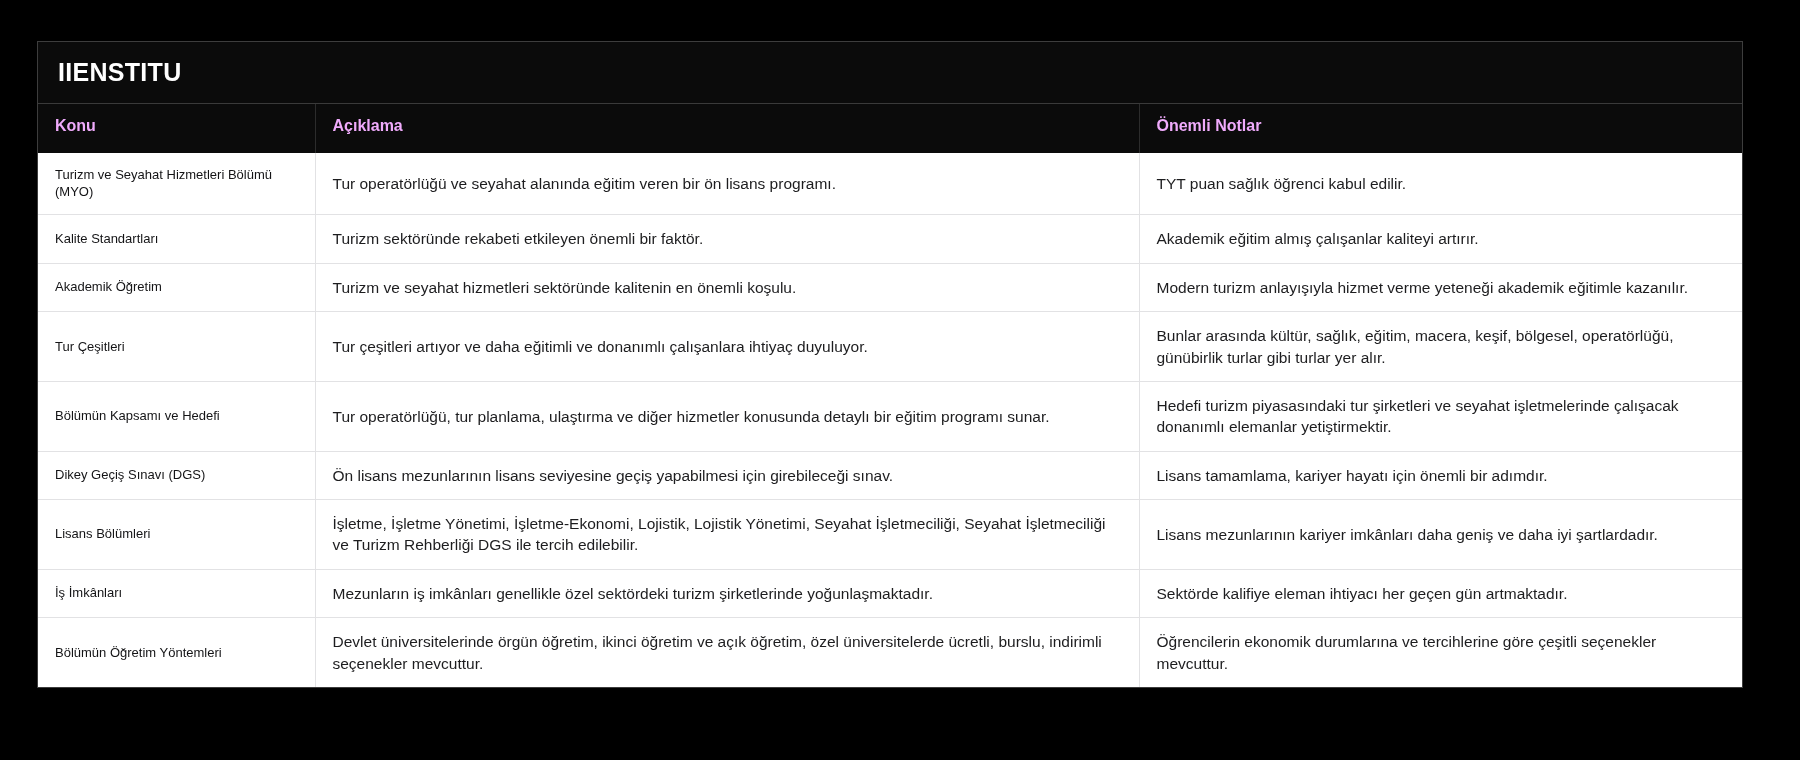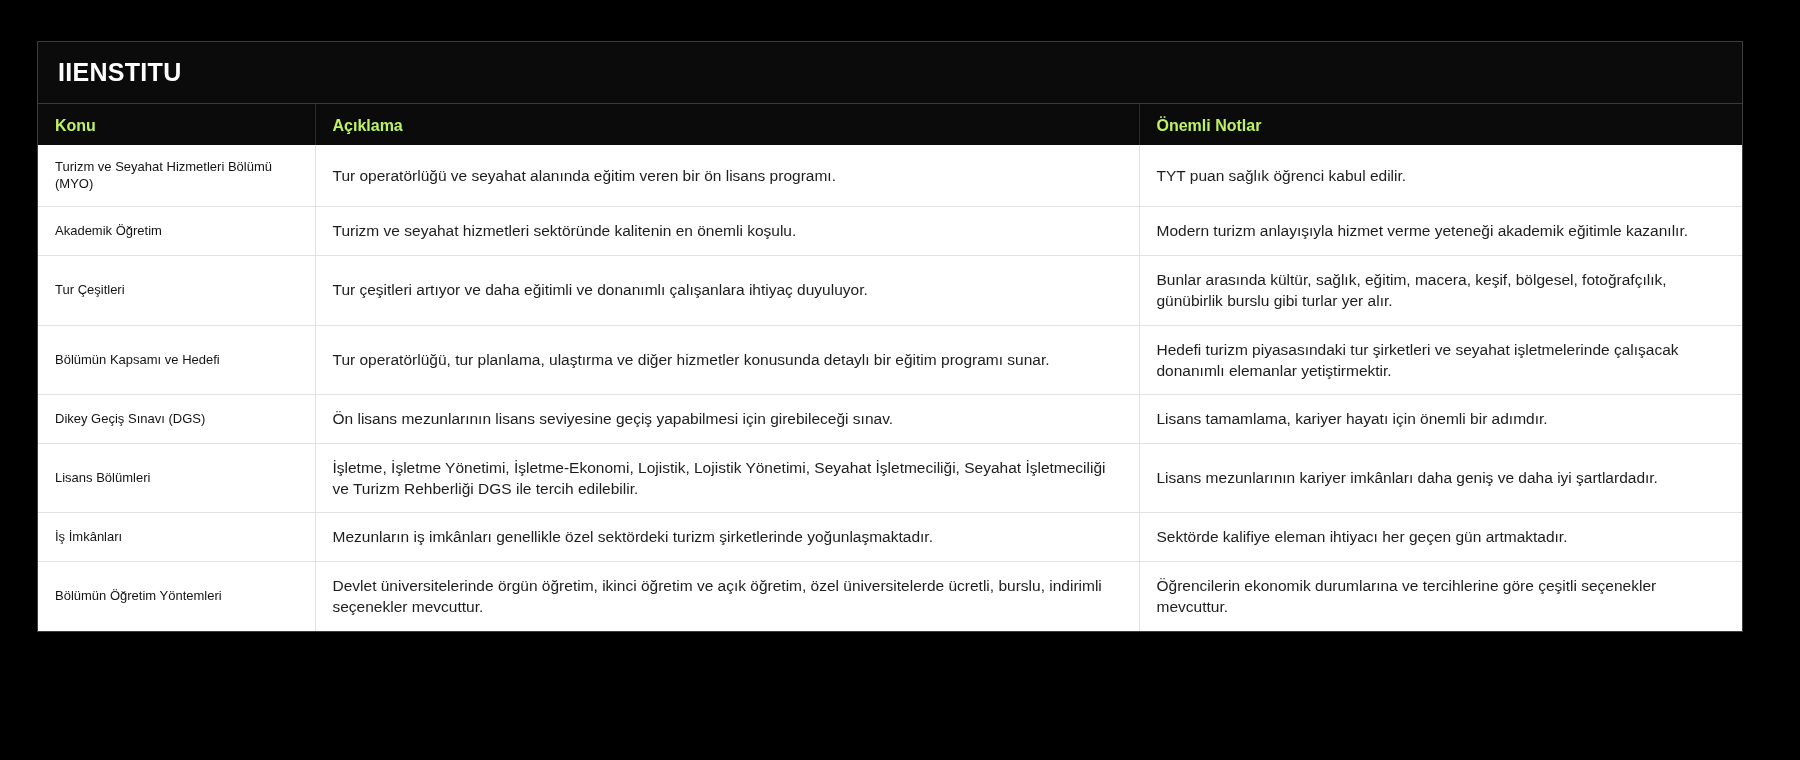--- a/index.html
+++ b/index.html
@@ -54,25 +54,25 @@
     table-layout: fixed;
     background: #ffffff;
   }
 
   table.data-table col.col-konu     { width: 277px; }
   table.data-table col.col-aciklama { width: 824px; }
   table.data-table col.col-notlar   { width: 603px; }
 
   thead th {
     background: #0b0b0b;
-    color: #bef264;
+    color: #f0abfc;
     font-size: 16px;
     font-weight: bold;
     text-align: left;
-    padding: 13px 17px 10px 17px;
+    padding: 13px 17px 18px 17px;
     border-right: 1px solid #2c2c2c;
     vertical-align: middle;
     font-family: "Liberation Sans", sans-serif;
   }
   thead th:last-child { border-right: none; }
 
   tbody td {
     font-size: 15.5px;
     color: #1d1d1f;
     line-height: 1.38;
@@ -121,31 +121,36 @@
         </tr>
       </thead>
       <tbody>
 
         <tr>
           <td class="cell-konu">Turizm ve Seyahat Hizmetleri Bölümü (MYO)</td>
           <td class="cell-aciklama">Tur operatörlüğü ve seyahat alanında eğitim veren bir ön lisans programı.</td>
           <td class="cell-notlar">TYT puan sağlık öğrenci kabul edilir.</td>
         </tr>
 
+        <tr>
+          <td class="cell-konu">Kalite Standartları</td>
+          <td class="cell-aciklama">Turizm sektöründe rekabeti etkileyen önemli bir faktör.</td>
+          <td class="cell-notlar">Akademik eğitim almış çalışanlar kaliteyi artırır.</td>
+        </tr>
 
         <tr>
           <td class="cell-konu">Akademik Öğretim</td>
           <td class="cell-aciklama">Turizm ve seyahat hizmetleri sektöründe kalitenin en önemli koşulu.</td>
           <td class="cell-notlar">Modern turizm anlayışıyla hizmet verme yeteneği akademik eğitimle kazanılır.</td>
         </tr>
 
         <tr>
           <td class="cell-konu">Tur Çeşitleri</td>
           <td class="cell-aciklama">Tur çeşitleri artıyor ve daha eğitimli ve donanımlı çalışanlara ihtiyaç duyuluyor.</td>
-          <td class="cell-notlar">Bunlar arasında kültür, sağlık, eğitim, macera, keşif, bölgesel, fotoğrafçılık, günübirlik burslu gibi turlar yer alır.</td>
+          <td class="cell-notlar">Bunlar arasında kültür, sağlık, eğitim, macera, keşif, bölgesel, operatörlüğü, günübirlik turlar gibi turlar yer alır.</td>
         </tr>
 
         <tr>
           <td class="cell-konu">Bölümün Kapsamı ve Hedefi</td>
           <td class="cell-aciklama">Tur operatörlüğü, tur planlama, ulaştırma ve diğer hizmetler konusunda detaylı bir eğitim programı sunar.</td>
           <td class="cell-notlar">Hedefi turizm piyasasındaki tur şirketleri ve seyahat işletmelerinde çalışacak donanımlı elemanlar yetiştirmektir.</td>
         </tr>
 
         <tr>
           <td class="cell-konu">Dikey Geçiş Sınavı (DGS)</td>

